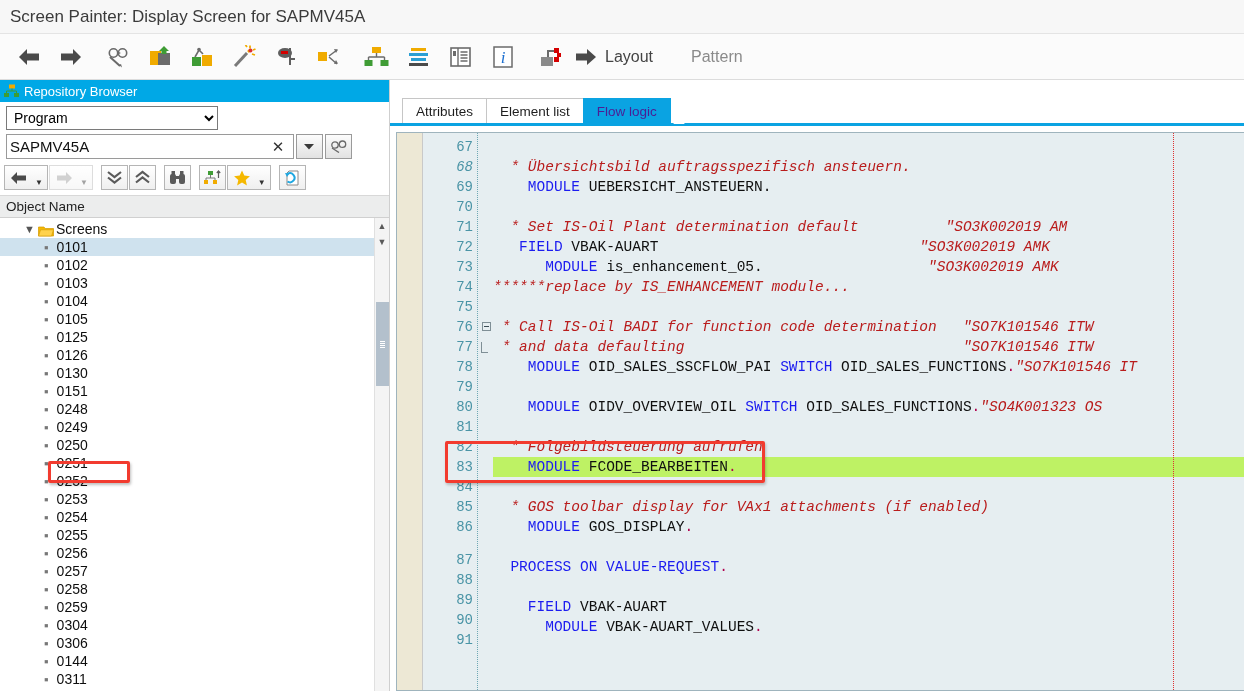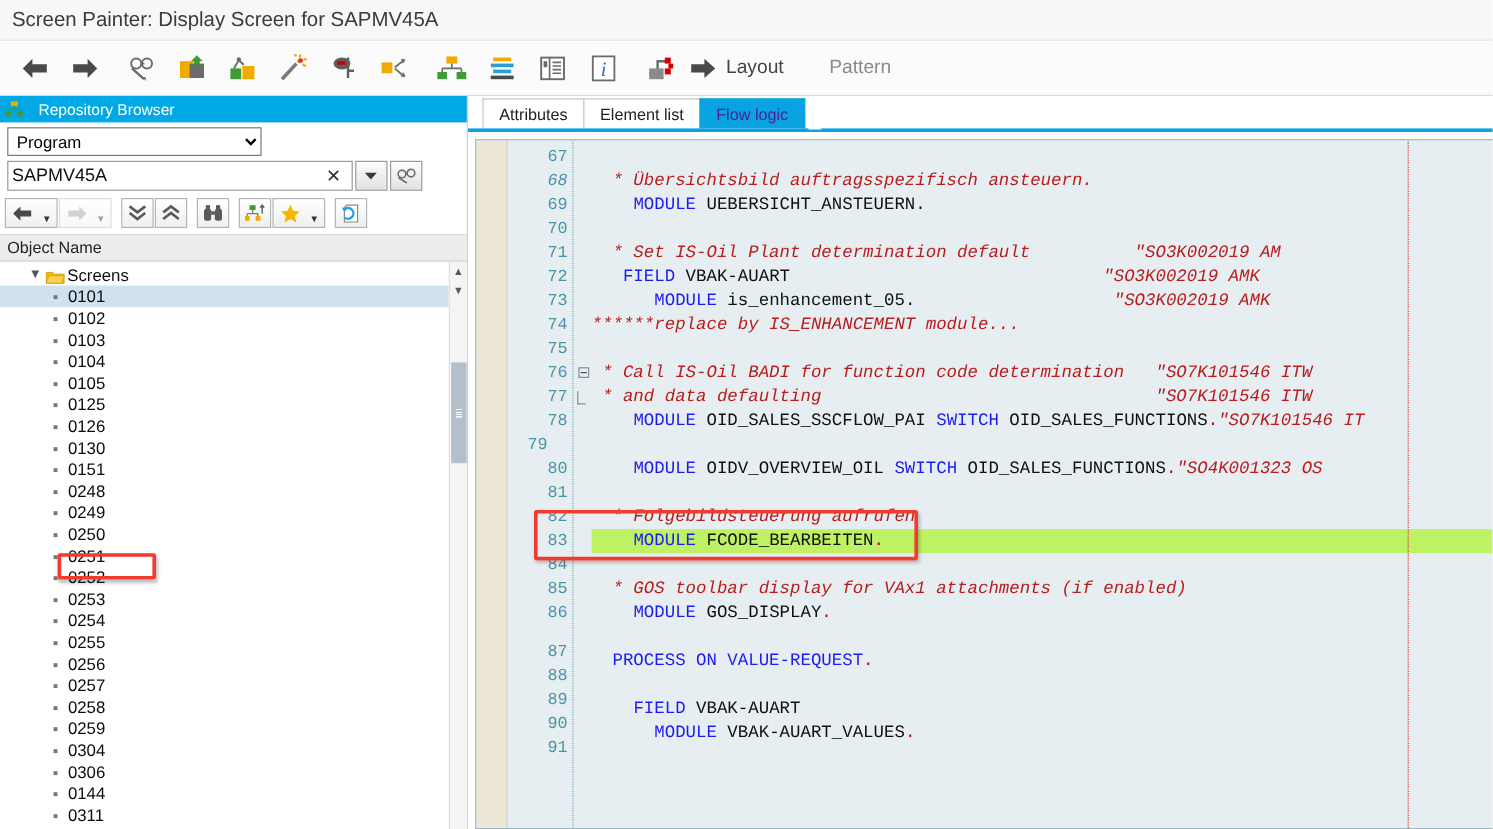--- a/index.html
+++ b/index.html
@@ -59,21 +59,21 @@
     background: #fff;
     position: relative;
   }
   #repo-header {
     height: 22px;
     background: #00a8e6;
     color: #fff;
     display: flex; align-items: center;
     font-size: 13px;
     padding-left: 4px;
-    gap: 13px;
+    gap: 5px;
   }
   #repo-header .lbl { font-size: 13px; }
 
   .row-pad { padding: 4px 6px 0 6px; }
 
   select.pgm-select {
     width: 212px; height: 24px;
     font-size: 14px;
     font-family: "Liberation Sans", sans-serif;
     border: 1px solid #7a7a7a;
@@ -229,21 +229,21 @@
     background: #ebebeb;
     border: 1px solid #d6d6d6;
     display: flex; align-items: center; justify-content: center;
     font-family: "Liberation Mono", monospace;
     font-size: 13.5px;
     color: #222;
   }
   #scr-status { margin-left: 14px; font-size: 14px; }
 
   
-  #tabs-wrap { position: relative; padding-left: 12px; }
+  #tabs-wrap { position: relative; padding-left: 12px; margin-top: 16px; }
   #tabs { display: flex; align-items: flex-end; height: 27px; }
   .tab {
     height: 25px;
     padding: 0 13px;
     border: 1px solid #c6c6c6;
     border-bottom: none;
     background: #fff;
     display: flex; align-items: center;
     font-size: 13.5px;
     color: #1e1e1e;
@@ -768,21 +768,21 @@
               <div style="height: 20px; padding-right: 4px;">69</div>
               <div style="height: 20px; padding-right: 4px;">70</div>
               <div style="height: 20px; padding-right: 4px;">71</div>
               <div style="height: 20px; padding-right: 4px;">72</div>
               <div style="height: 20px; padding-right: 4px;">73</div>
               <div style="height: 20px; padding-right: 4px;">74</div>
               <div style="height: 20px; padding-right: 4px;">75</div>
               <div style="height: 20px; padding-right: 4px;">76</div>
               <div style="height: 20px; padding-right: 4px;">77</div>
               <div style="height: 20px; padding-right: 4px;">78</div>
-              <div style="height: 20px; padding-right: 4px; text-align: center;">79</div>
+              <div style="height: 20px; padding-right: 4px;">79</div>
               <div style="height: 20px; padding-right: 4px;">80</div>
               <div style="height: 20px; padding-right: 4px;">81</div>
               <div style="height: 20px; padding-right: 4px;">82</div>
               <div style="height: 20px; padding-right: 4px;">83</div>
               <div style="height: 20px; padding-right: 4px;">84</div>
               <div style="height: 20px; padding-right: 4px;">85</div>
               <div style="height: 20px; padding-right: 4px;">86</div>
               <div style="height: 20px; padding-right: 4px; margin-top: 13px;">87</div>
               <div style="height: 20px; padding-right: 4px;">88</div>
               <div style="height: 20px; padding-right: 4px;">89</div>

